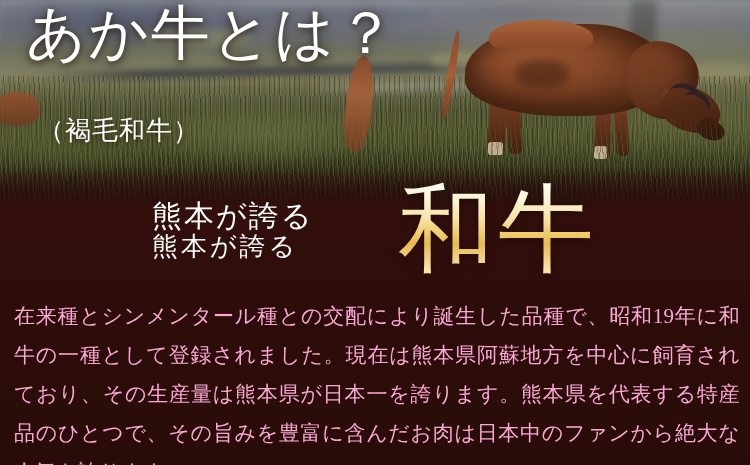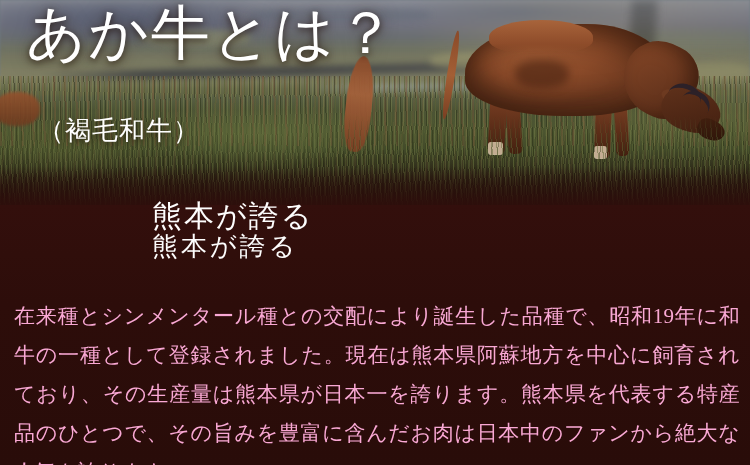--- a/index.html
+++ b/index.html
@@ -454,19 +454,20 @@
 
   <div class="title">あか牛とは？</div>
 
   <div class="subtitle">（褐毛和牛）</div>
 
   <div class="midband">
     <div class="mid-left">
       <div class="mid-line1">熊本が誇る</div>
       <div class="mid-line2">熊本が誇る</div>
     </div>
+    <div class="mid-gold">和牛</div>
   </div>
 
   <div class="body-copy">
     <p>在来種とシンメンタール種との交配により誕生した品種で、昭和19年に和牛の一種として登録されました。現在は熊本県阿蘇地方を中心に飼育されており、その生産量は熊本県が日本一を誇ります。熊本県を代表する特産品のひとつで、その旨みを豊富に含んだお肉は日本中のファンから絶大な人気を誇ります。</p>
   </div>
 
 </div>
 
 </body></html>

